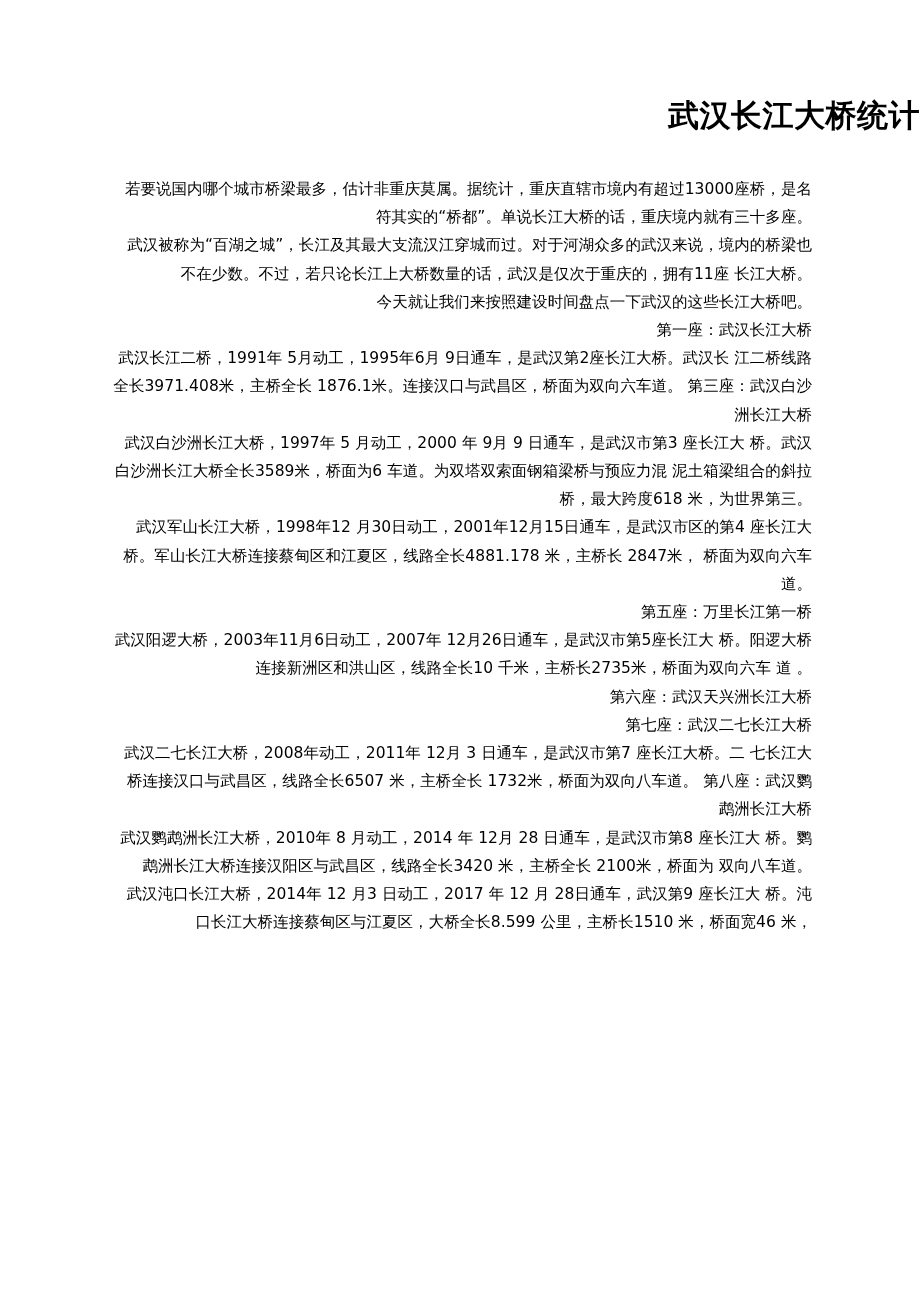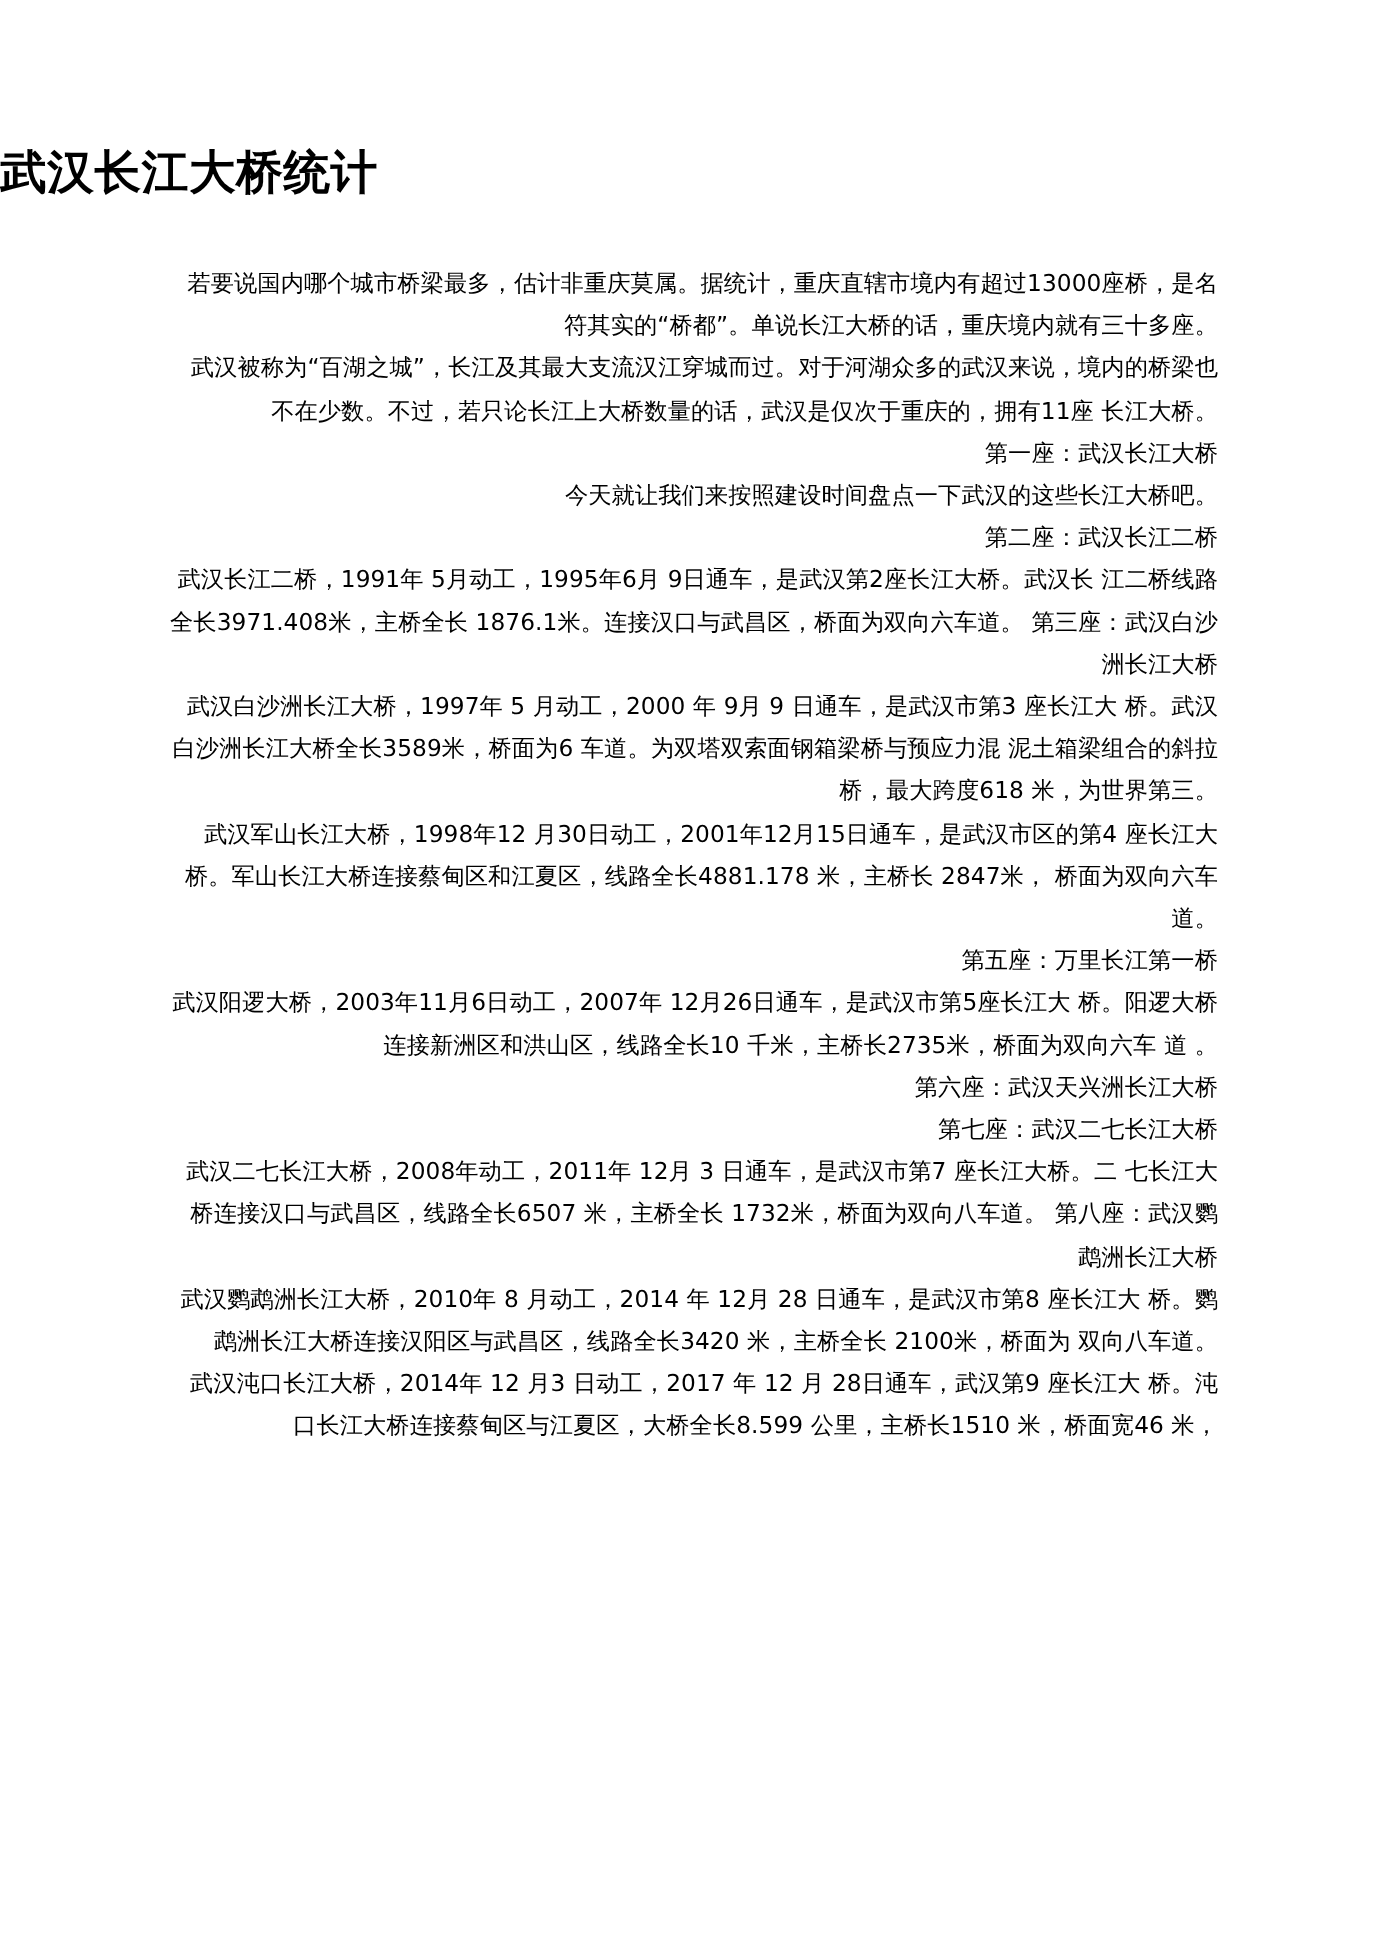--- a/index.html
+++ b/index.html
@@ -21,21 +21,21 @@
     height: 1301px;
     box-sizing: border-box;
     background: #ffffff;
     overflow: hidden;
   }
   .doc-title {
     position: absolute;
     left: 0;
     top: 74px;
     width: 920px;
-    text-align: left;
+    text-align: right;
     font-size: 31px;
     line-height: 40px;
     font-weight: bold;
     letter-spacing: 0.5px;
     color: #000000;
   }
   .body-block {
     position: absolute;
     left: 112px;
     top: 175px;
@@ -54,23 +54,22 @@
 </head>
 <body>
 
 <div class="page">
 
   <h1 class="doc-title">武汉长江大桥统计</h1>
 
   <div class="body-block">
     <p class="para">若要说国内哪个城市桥梁最多，估计非重庆莫属。据统计，重庆直辖市境内有超过13000座桥，是名符其实的“桥都”。单说长江大桥的话，重庆境内就有三十多座。</p>
     <p class="para">武汉被称为“百湖之城”，长江及其最大支流汉江穿城而过。对于河湖众多的武汉来说，境内的桥梁也不在少数。不过，若只论长江上大桥数量的话，武汉是仅次于重庆的，拥有11座 长江大桥。</p>
+    <p class="para">今天就让我们来按照建设时间盘点一下武汉的这些长江大桥吧。</p>
     <p class="para">第一座：武汉长江大桥</p>
-    <p class="para">今天就让我们来按照建设时间盘点一下武汉的这些长江大桥吧。</p>
-    <p class="para">第二座：武汉长江二桥</p>
     <p class="para">武汉长江二桥，1991年 5月动工，1995年6月 9日通车，是武汉第2座长江大桥。武汉长 江二桥线路全长3971.408米，主桥全长 1876.1米。连接汉口与武昌区，桥面为双向六车道。 第三座：武汉白沙洲长江大桥</p>
     <p class="para">武汉白沙洲长江大桥，1997年 5 月动工，2000 年 9月 9 日通车，是武汉市第3 座长江大 桥。武汉白沙洲长江大桥全长3589米，桥面为6 车道。为双塔双索面钢箱梁桥与预应力混 泥土箱梁组合的斜拉桥，最大跨度618 米，为世界第三。</p>
     <p class="para">武汉军山长江大桥，1998年12 月30日动工，2001年12月15日通车，是武汉市区的第4 座长江大桥。军山长江大桥连接蔡甸区和江夏区，线路全长4881.178 米，主桥长 2847米， 桥面为双向六车道。</p>
     <p class="para">第五座：万里长江第一桥</p>
     <p class="para">武汉阳逻大桥，2003年11月6日动工，2007年 12月26日通车，是武汉市第5座长江大 桥。阳逻大桥连接新洲区和洪山区，线路全长10 千米，主桥长2735米，桥面为双向六车 道 。</p>
     <p class="para">第六座：武汉天兴洲长江大桥</p>
     <p class="para">第七座：武汉二七长江大桥</p>
     <p class="para">武汉二七长江大桥，2008年动工，2011年 12月 3 日通车，是武汉市第7 座长江大桥。二 七长江大桥连接汉口与武昌区，线路全长6507 米，主桥全长 1732米，桥面为双向八车道。 第八座：武汉鹦鹉洲长江大桥</p>
     <p class="para">武汉鹦鹉洲长江大桥，2010年 8 月动工，2014 年 12月 28 日通车，是武汉市第8 座长江大 桥。鹦鹉洲长江大桥连接汉阳区与武昌区，线路全长3420 米，主桥全长 2100米，桥面为 双向八车道。</p>
     <p class="para">武汉沌口长江大桥，2014年 12 月3 日动工，2017 年 12 月 28日通车，武汉第9 座长江大 桥。沌口长江大桥连接蔡甸区与江夏区，大桥全长8.599 公里，主桥长1510 米，桥面宽46 米，</p>

